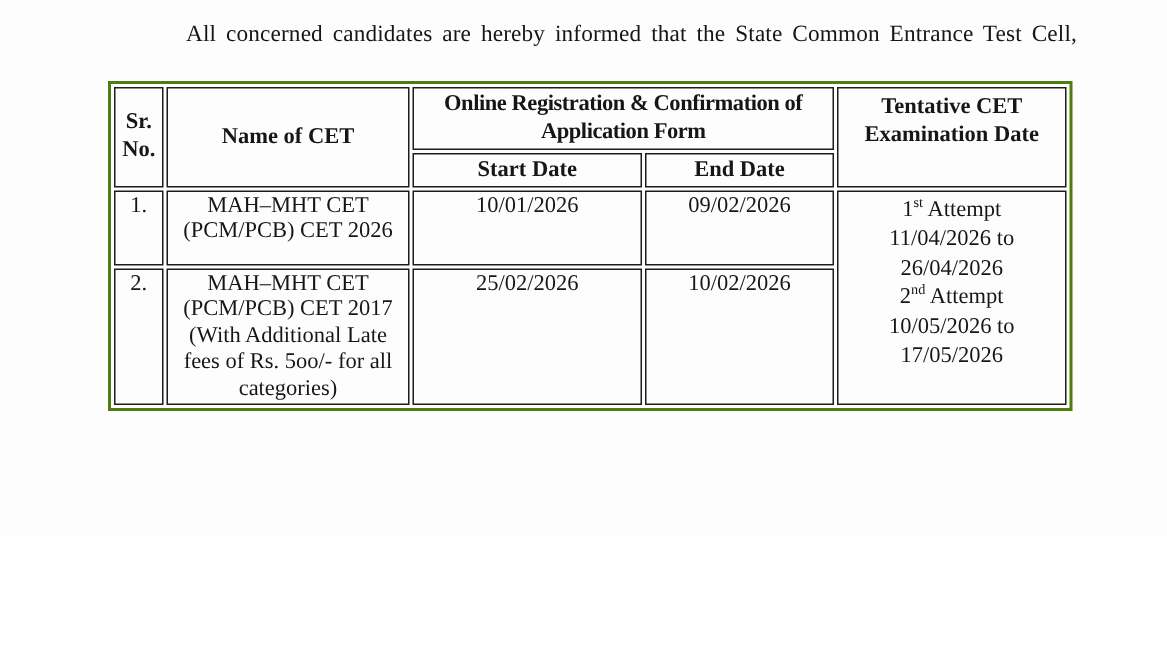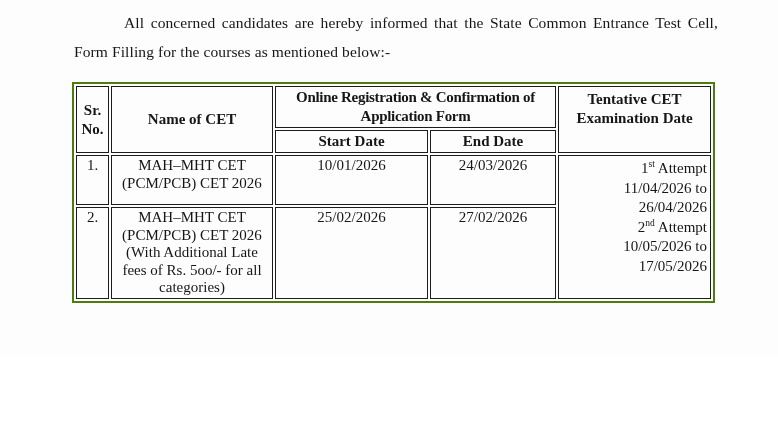--- a/index.html
+++ b/index.html
@@ -53,21 +53,21 @@
     line-height: 19px;
     vertical-align: middle;
   }
   .schedule th.th-span { letter-spacing: -0.3px; }
   .schedule th.th-exam { vertical-align: top; padding-top: 3px; }
   .schedule tr.hrow-a { height: 36px; }
   .schedule tr.hrow-b { height: 22px; }
   .schedule tr.brow-1 { height: 50px; }
   .schedule tr.brow-2 { height: 86px; }
 
-  td.exam-cell { line-height: 19.5px; padding-top: 3px; text-align: right; }
+  td.exam-cell { line-height: 19.5px; padding-top: 3px; }
   .exam-cell sup {
     font-size: 9.5px;
     line-height: 0;
     vertical-align: super;
   }
   .attempt-word { margin-left: 3px; }
 
   
   .footer-line {
     margin-top: 19px;
@@ -79,21 +79,20 @@
     letter-spacing: 0.1px;
   }
 </style>
 </head>
 <body>
 
 <div class="page">
 
   <div class="intro">
     <div class="intro-line first">All concerned candidates are hereby informed that the State Common Entrance Test Cell,</div>
-    <div class="intro-line last">Form Filling for the courses as mentioned below:-</div>
   </div>
 
   <table class="schedule">
     <colgroup>
       <col style="width:33px">
       <col style="width:162px">
       <col style="width:153px">
       <col style="width:126px">
       <col style="width:153px">
     </colgroup>
@@ -105,33 +104,33 @@
         <th rowspan="2" class="th-exam">Tentative CET Examination Date</th>
       </tr>
       <tr class="hrow-b">
         <th>Start Date</th>
         <th>End Date</th>
       </tr>
       <tr class="brow-1">
         <td>1.</td>
         <td>MAH–MHT CET (PCM/PCB) CET 2026</td>
         <td>10/01/2026</td>
-        <td>24/03/2026</td>
+        <td>09/02/2026</td>
         <td rowspan="2" class="exam-cell">
           <div><span>1</span><sup>st</sup><span class="attempt-word">Attempt</span></div>
           <div>11/04/2026 to</div>
           <div>26/04/2026</div>
           <div><span>2</span><sup>nd</sup><span class="attempt-word">Attempt</span></div>
           <div>10/05/2026 to</div>
           <div>17/05/2026</div>
         </td>
       </tr>
       <tr class="brow-2">
         <td>2.</td>
-        <td>MAH–MHT CET (PCM/PCB) CET 2026 (With Additional Late fees of Rs. 5oo/- for all categories)</td>
+        <td>MAH–MHT CET (PCM/PCB) CET 2017 (With Additional Late fees of Rs. 5oo/- for all categories)</td>
         <td>25/02/2026</td>
-        <td>27/02/2026</td>
+        <td>10/02/2026</td>
       </tr>
     </tbody>
   </table>
 
 
 </div>
 
 </body></html>

